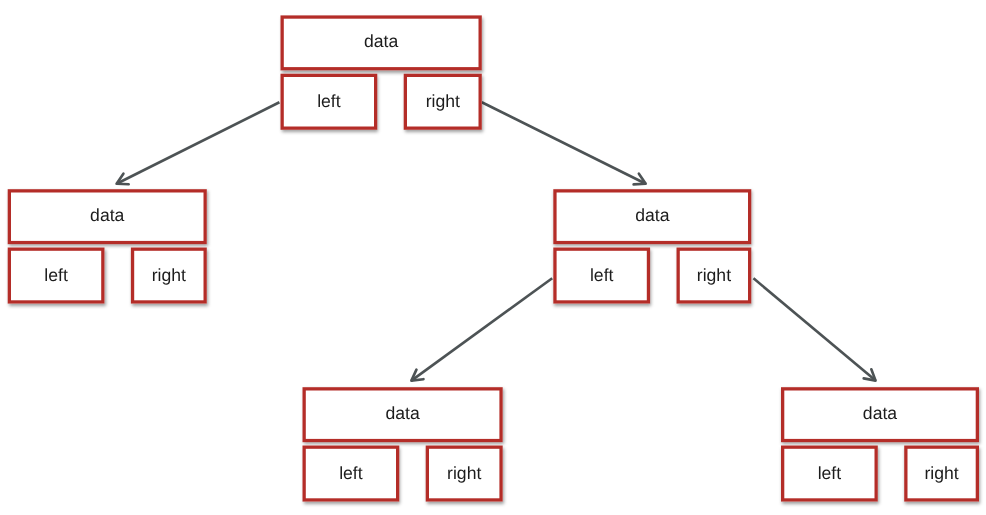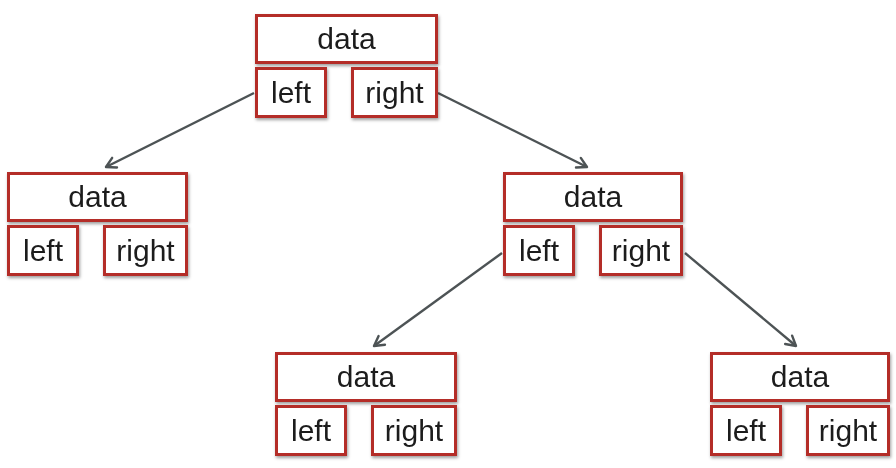--- a/index.html
+++ b/index.html
@@ -15,25 +15,25 @@
   .canvas{position:relative;width:896px;height:468px;overflow:hidden;background:var(--bg-c);}
   .edges{position:absolute;left:0;top:0;width:896px;height:468px;z-index:1;pointer-events:none;}
   .edges line{stroke:var(--arrow-c);stroke-width:2.4;}
   .edges marker path{stroke:var(--arrow-c);stroke-width:2;fill:none;stroke-linecap:round;stroke-linejoin:round;}
   .node{position:absolute;width:182px;z-index:2;}
   .cell{
     background:var(--fill-c);
     border:3px solid var(--border-c);
     box-shadow:1px 2px 3px rgba(0,0,0,0.38);
     display:flex;align-items:center;justify-content:center;
-    font-size:30px;line-height:1;color:var(--text-c);
+    font-size:16px;line-height:1;color:var(--text-c);
   }
   .data-cell{height:50px;margin-bottom:3px;}
   .ptr-row{display:flex;gap:3px;height:51px;}
-  .left-cell{width:72px;}
+  .left-cell{width:88px;}
   .right-cell{flex:1;margin-left:21px;}
   .n-root{left:255px;top:14px;width:183px;}
   .n-left-child{left:7px;top:172px;width:181px;}
   .n-right-child{left:503px;top:172px;width:180px;}
   .n-right-left-gc{left:275px;top:352px;width:182px;}
   .n-right-right-gc{left:710px;top:352px;width:180px;}
 </style>
 </head>
 <body>
 

